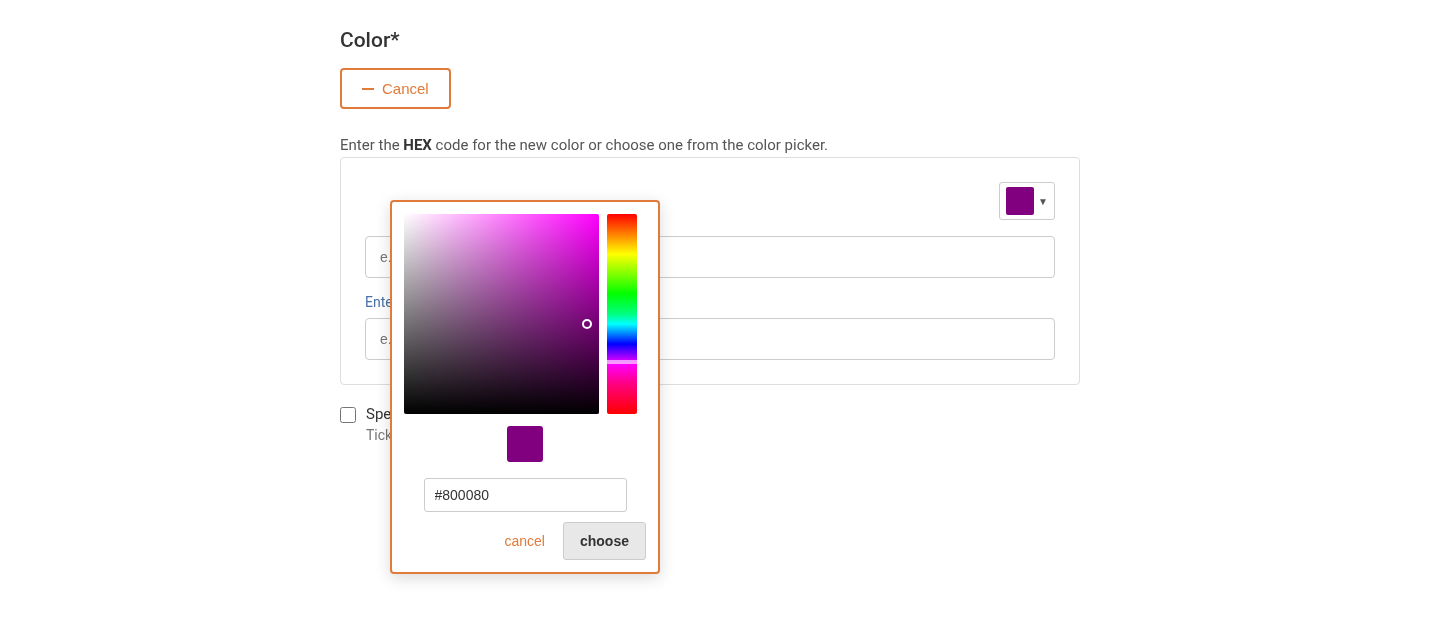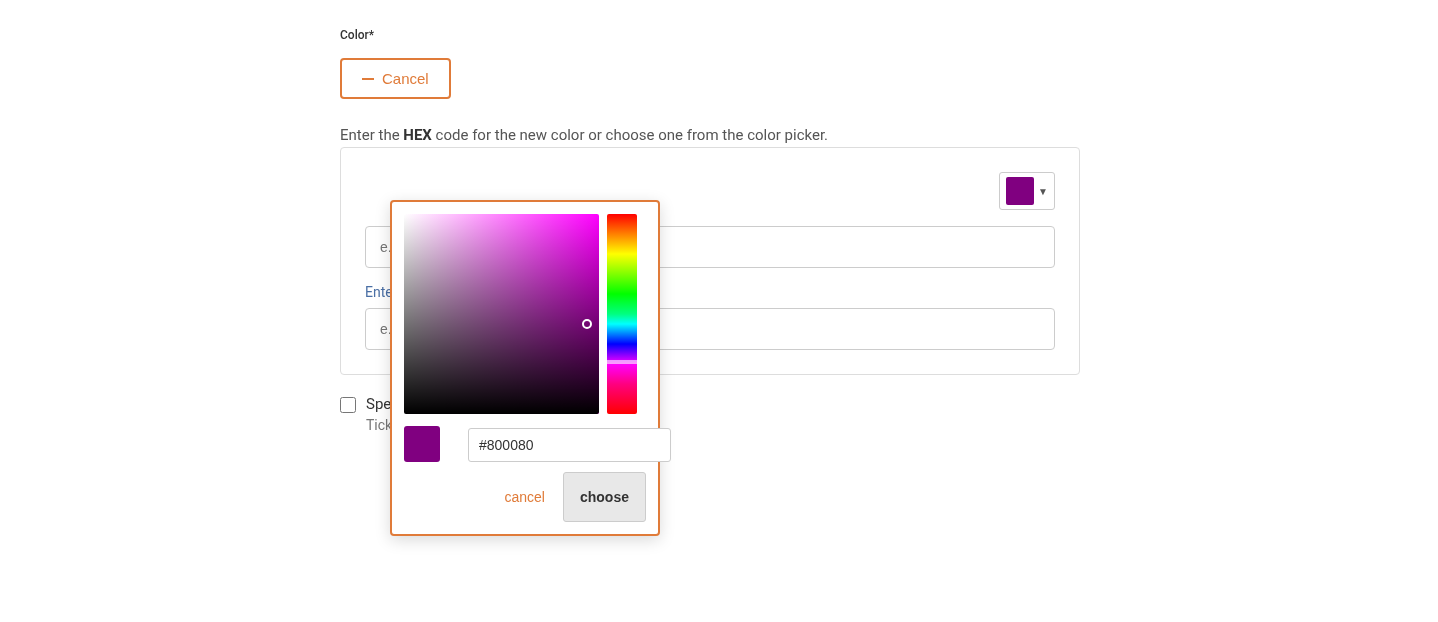--- a/index.html
+++ b/index.html
@@ -19,21 +19,21 @@
 
     .content-area {
       position: absolute;
       top: 0;
       left: 0;
       width: 100%;
       padding: 28px 340px;
     }
 
     .section-label {
-      font-size: 12px;
+      font-size: 21px;
       font-weight: 500;
       color: #333;
       margin-bottom: 16px;
     }
 
     .cancel-button {
       display: inline-flex;
       align-items: center;
       gap: 8px;
       padding: 10px 20px;
@@ -241,22 +241,23 @@
       left: 0;
       right: 0;
       top: 73%;
       height: 4px;
       background: rgba(255,255,255,0.6);
       pointer-events: none;
     }
 
     .picker-bottom {
       display: flex;
-      align-items: flex-end;
-      gap: 28px;
+      align-items: center;
+      gap: 16px;
+      flex-direction: column;
     }
 
     .picker-selected-swatch {
       width: 36px;
       height: 36px;
       background: #800080;
       border-radius: 3px;
       flex-shrink: 0;
     }
 
@@ -287,21 +288,21 @@
     }
 
     .picker-choose-btn {
       background: #e8e8e8;
       border: 1px solid #ccc;
       border-radius: 3px;
       color: #333;
       font-size: 14px;
       font-weight: 600;
       cursor: pointer;
-      padding: 16px 16px;
+      padding: 10px 16px;
     }
   </style>
 </head>
 <body>
 
 <div class="page-wrapper">
   <div class="content-area">
 
     
     <div class="section-label">

